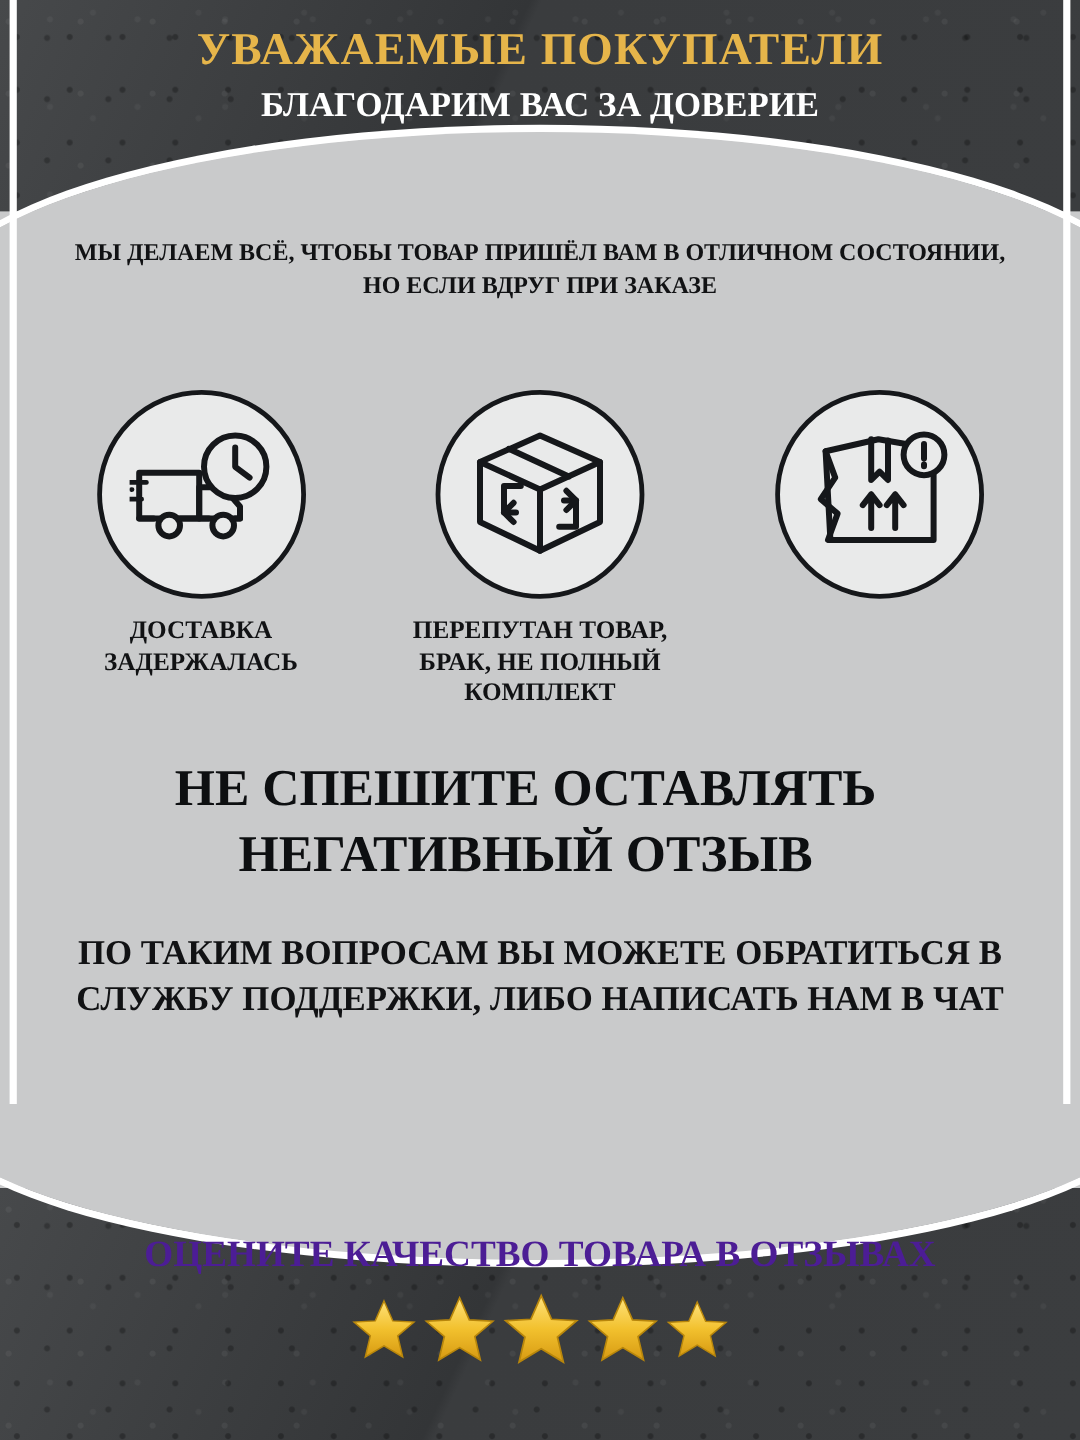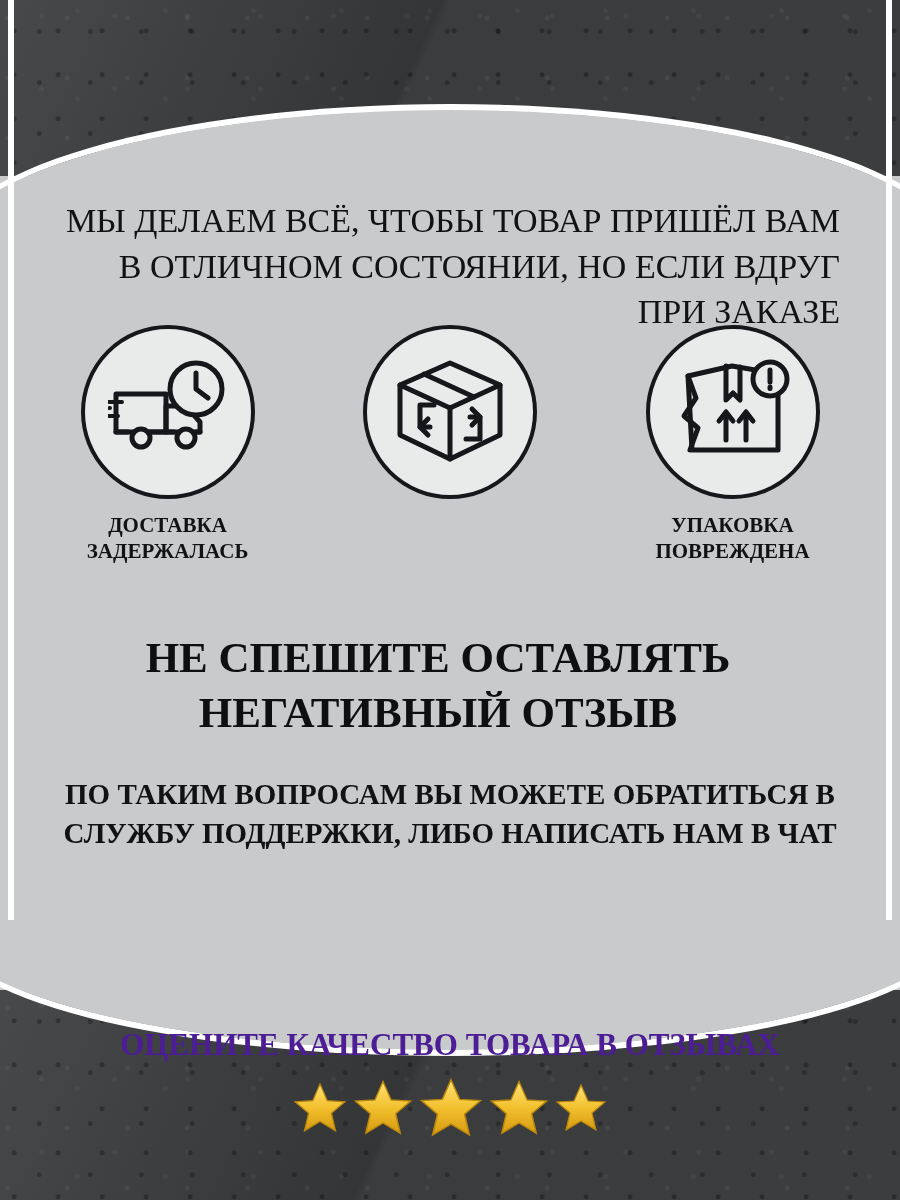--- a/index.html
+++ b/index.html
@@ -105,24 +105,24 @@
     line-height: 1.15;
     text-transform: uppercase;
   }
 
   
   .intro {
     position: absolute;
     top: 198px;
     left: 60px;
     width: 780px;
-    text-align: right;
+    text-align: center;
     color: #111214;
-    font-size: 34px;
-    font-weight: normal;
+    font-size: 20px;
+    font-weight: bold;
     line-height: 1.34;
     text-transform: uppercase;
   }
 
   
   .icons-row {
     position: absolute;
     top: 325px;
     left: 40px;
     width: 820px;
@@ -215,20 +215,24 @@
 <body>
 
 <div class="page">
 
   <div class="band band-top"></div>
   <div class="band-top-curve"></div>
 
   <div class="rail rail-left"></div>
   <div class="rail rail-right"></div>
 
+  <div class="top-heading">
+    <div class="top-title">Уважаемые покупатели</div>
+    <div class="top-sub">Благодарим вас за доверие</div>
+  </div>
 
   <div class="intro">Мы делаем всё, чтобы товар пришёл вам в отличном состоянии, но если вдруг при заказе</div>
 
   <div class="icons-row">
 
     <div class="icon-item">
       <div class="icon-circle">
         <svg width="120" height="112" viewBox="0 0 120 112" fill="none" stroke="#15171a" stroke-width="5" stroke-linecap="round" stroke-linejoin="round">
 
           <path d="M8 38 h50 v38 H8 z"></path>
@@ -253,38 +257,38 @@
           <path d="M12 32 L62 55 L112 32"></path>
           <path d="M62 55 V106"></path>
           <path d="M36 21 L86 44"></path>
 
           <path d="M46 52 h-14 v22 h10"></path>
           <path d="M40 66 l-8 8 8 8"></path>
           <path d="M78 86 h14 V64 h-10"></path>
           <path d="M84 72 l8 -8 -8 -8"></path>
         </svg>
       </div>
+      <div class="icon-caption">Перепутан товар, брак, не полный комплект</div>
     </div>
 
     <div class="icon-item">
       <div class="icon-circle">
         <svg width="118" height="116" viewBox="0 0 118 116" fill="none" stroke="#15171a" stroke-width="5" stroke-linecap="round" stroke-linejoin="round">
 
           <path d="M14 22 L58 12 L104 20 V96 H18 Z"></path>
           <path d="M14 22 L22 44 L10 62 L24 74 L16 96"></path>
           <path d="M52 12 v34 l7 -7 l7 7 V13"></path>
 
           <path d="M52 86 V58 M52 58 l-7 9 M52 58 l7 9"></path>
           <path d="M72 86 V58 M72 58 l-7 9 M72 58 l7 9"></path>
 
           <circle cx="96" cy="25" r="17" fill="#e9eaea"></circle>
           <path d="M96 16 v12 M96 33 v1.5"></path>
         </svg>
       </div>
-      <div class="icon-caption">Упаковка повреждена</div>
     </div>
 
   </div>
 
   <div class="mid-heading">Не спешите оставлять негативный отзыв</div>
   <div class="mid-body">По таким вопросам вы можете обратиться в службу поддержки, либо написать нам в чат</div>
 
   <div class="band band-bottom"></div>
   <div class="band-bottom-curve"></div>
 

